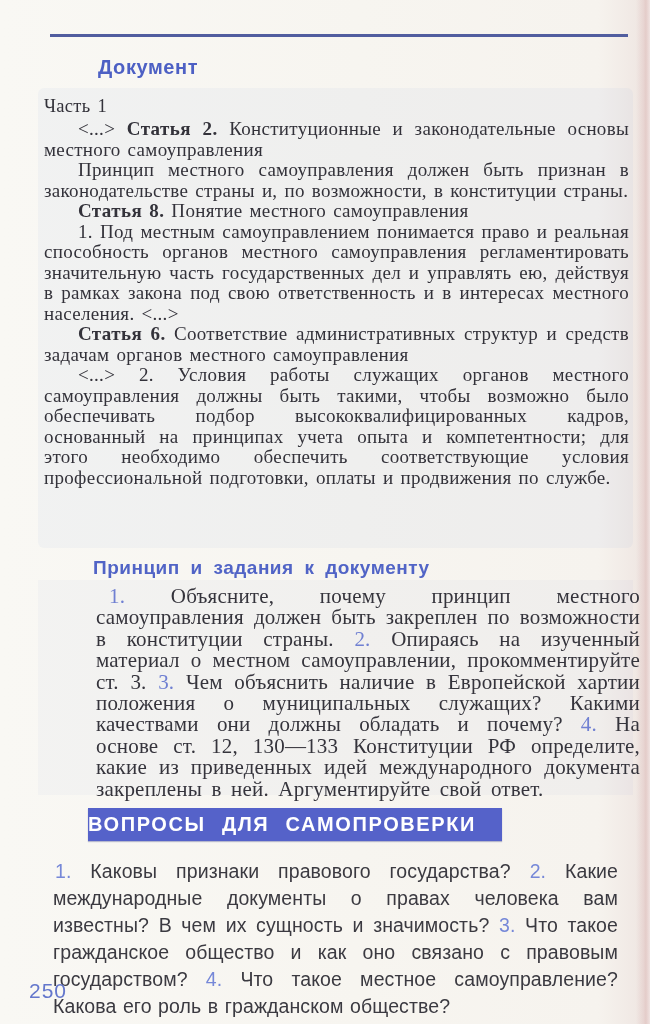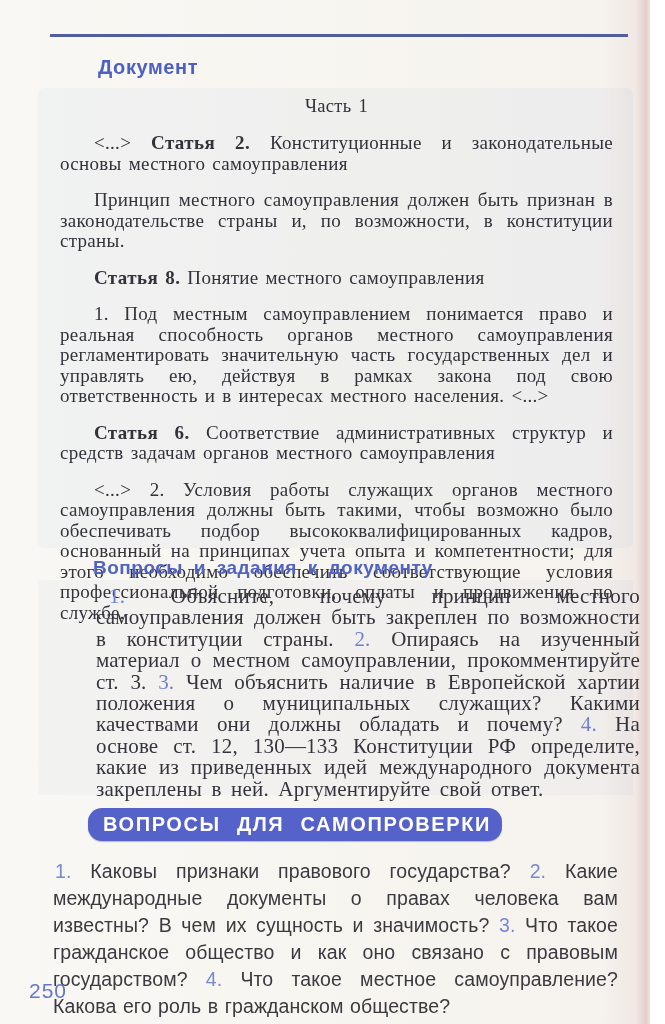--- a/index.html
+++ b/index.html
@@ -46,44 +46,44 @@
   }
   .doc-intro{
     font-family:"Liberation Sans", sans-serif;
     font-size:19px;line-height:23px;
     letter-spacing:0.2px;word-spacing:2px;
     margin:0 0 2px 0;text-align:justify;color:#3a3940;
   }
   .doc-intro .t-bold{font-weight:bold;}
   .doc-intro .t-italic{font-style:italic;}
   .part-heading{
-    margin:1px 0 2px 0;text-align:center;text-indent:0;
+    margin:1px 0 2px 0;text-align:left;text-indent:0;
     font-size:18.5px;line-height:21px;
   }
-  .doc-p{margin:16px;text-indent:34px;}
+  .doc-p{margin:0;text-indent:34px;}
   .doc-p b{letter-spacing:0.4px;}
   .q-heading{
     position:absolute;left:93px;top:557px;
     font-size:19px;font-weight:bold;color:#5164c6;
     letter-spacing:0.5px;word-spacing:5px;
   }
   .q-body{
     position:absolute;left:96px;top:586px;width:544px;
     font-family:Liberation Serif, serif;
     font-size:21px;line-height:21.4px;
     text-align:justify;letter-spacing:0.2px;word-spacing:4px;
     color:#35343c;
   }
   .q-body p{margin:0;text-indent:13px;}
   .num-blue{color:#7080d2;}
   .banner{
     position:absolute;left:88px;top:808px;width:414px;height:33px;
-    background:#5562c9;border-radius:14px;
+    background:#5562c9;border-radius:0;
     display:flex;align-items:center;
-    padding-left:15px;box-sizing:border-box;
+    box-sizing:border-box;
     box-shadow:0 1px 1px rgba(60,70,140,0.35);
   }
   .banner-label{
     color:#ffffff;font-size:20px;font-weight:bold;
     letter-spacing:1.6px;word-spacing:9px;
   }
   .selfcheck{
     position:absolute;left:41px;top:846px;width:589px;
     font-size:19.5px;line-height:27px;
     text-align:justify;letter-spacing:0.1px;word-spacing:1px;
@@ -119,21 +119,21 @@
 
     <p class="doc-p"><b>Статья 8.</b><span> Понятие местного самоуправления</span></p>
 
     <p class="doc-p"><span>1. Под местным самоуправлением понимается право и реальная способность органов местного самоуправления регламентировать значительную часть государственных дел и управлять ею, действуя в рамках закона под свою ответственность и в интересах местного населения. &lt;...&gt;</span></p>
 
     <p class="doc-p"><b>Статья 6.</b><span> Соответствие административных структур и средств задачам органов местного самоуправления</span></p>
 
     <p class="doc-p"><span>&lt;...&gt; 2. Условия работы служащих органов местного самоуправления должны быть такими, чтобы возможно было обеспечивать подбор высококвалифицированных кадров, основанный на принципах учета опыта и компетентности; для этого необходимо обеспечить соответствующие условия профессиональной подготовки, оплаты и продвижения по службе.</span></p>
   </div>
 
-  <div class="q-heading">Вопросы и задания к документу</div>
+  <div class="q-heading">Принцип и задания к документу</div>
 
   <div class="q-body">
     <p><span class="num-blue">1.</span><span> Объясните, почему принцип местного самоуправления должен быть закреплен по возможности в конституции страны. </span><span class="num-blue">2.</span><span> Опираясь на изученный материал о местном самоуправлении, прокомментируйте ст. 3. </span><span class="num-blue">3.</span><span> Чем объяснить наличие в Европейской хартии положения о муниципальных служащих? Какими качествами они должны обладать и почему? </span><span class="num-blue">4.</span><span> На основе ст. 12, 130—133 Конституции РФ определите, какие из приведенных идей международного документа закреплены в ней. Аргументируйте свой ответ.</span></p>
   </div>
 
   <div class="banner">
     <span class="banner-label">ВОПРОСЫ ДЛЯ САМОПРОВЕРКИ</span>
   </div>
 
   <div class="selfcheck">

